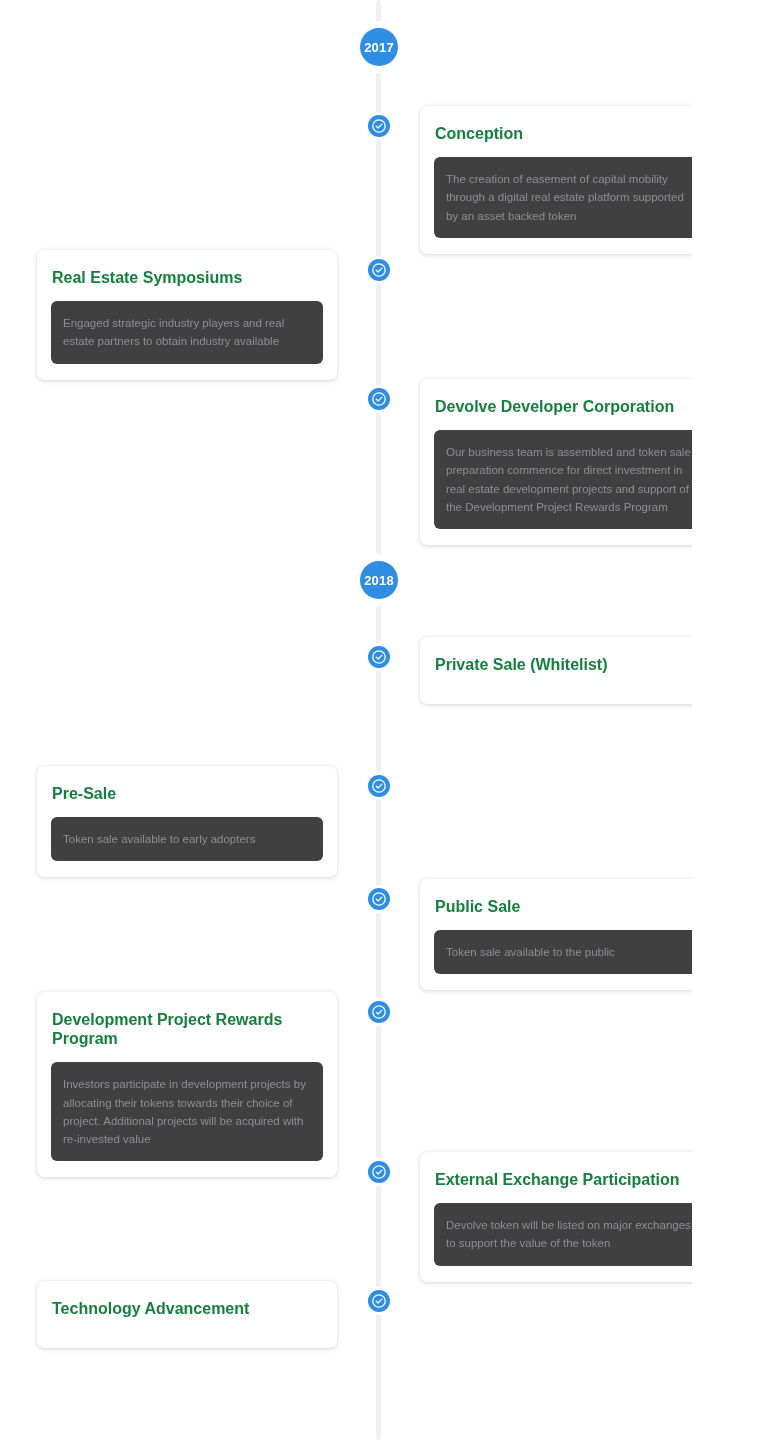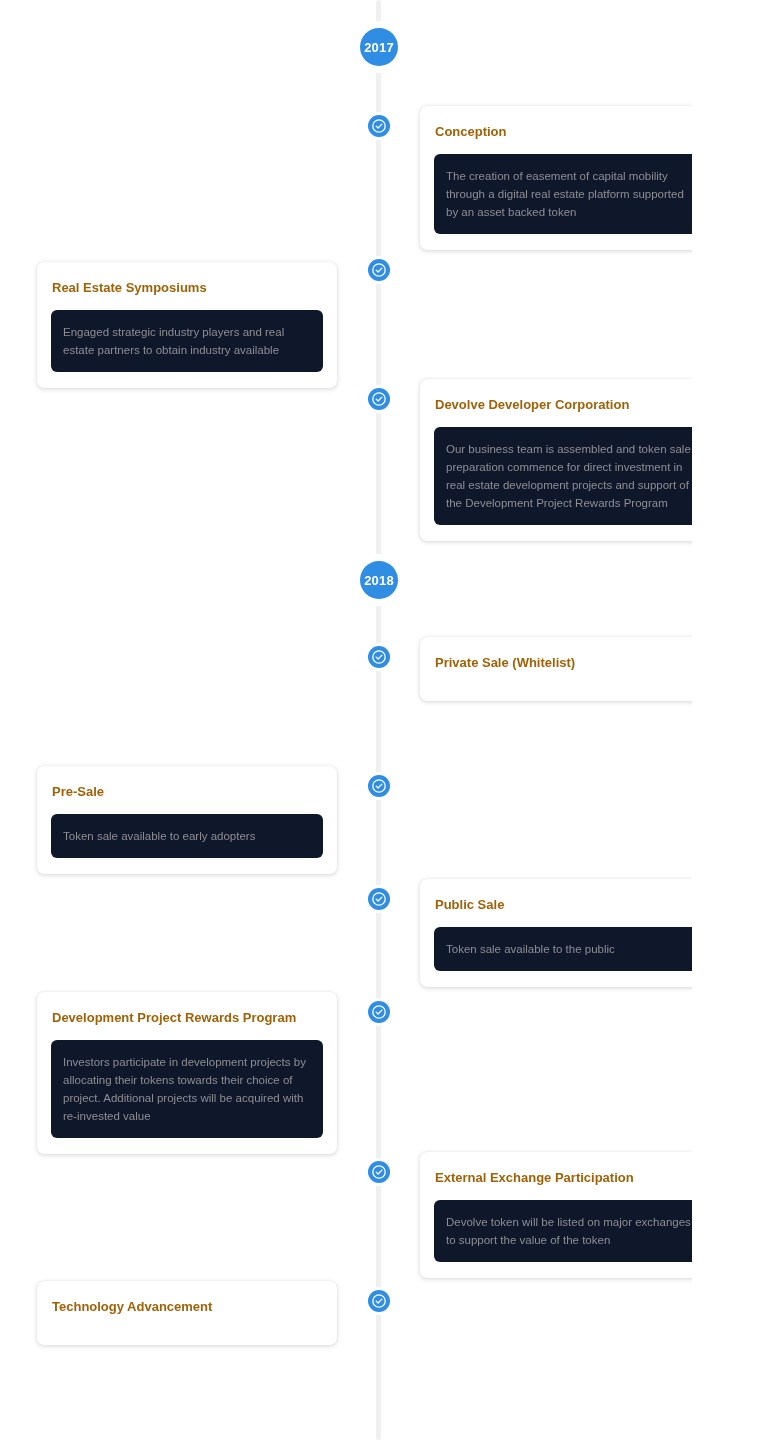--- a/index.html
+++ b/index.html
@@ -83,30 +83,30 @@
     background: #ffffff;
     border-radius: 7px;
     box-shadow: 0 1px 5px rgba(0,0,0,0.16), 0 0 1px rgba(0,0,0,0.10);
     padding: 18px 14px 16px 14px;
     z-index: 2;
   }
   .card.right { left: 420px; }
   .card.left  { left: 37px; }
 
   .card-title {
-    color: #a16207;
-    font-size: 13px;
+    color: #15803d;
+    font-size: 16px;
     font-weight: bold;
     line-height: 1.2;
     margin-bottom: 14px;
     padding-left: 1px;
   }
 
   .card-body {
-    background: #0f172a;
+    background: #404040;
     border-radius: 6px;
     padding: 13px 12px 13px 12px;
     color: #8e8e93;
     font-size: 11.5px;
     line-height: 1.58;
   }
 </style>
 </head>
 <body>
 
@@ -198,21 +198,21 @@
             <path d="M5.2 8.1 L7.1 10 L10.9 6.1" fill="none" stroke="#ffffff" stroke-width="1.3" stroke-linecap="round" stroke-linejoin="round"></path>
           </svg>
         </span>
       </div>
     </div>
   <div id="cards-layer">
       <div class="card right" style="top: 106px;">
         <div class="card-title">Conception</div>
         <div class="card-body">The creation of easement of capital mobility through a digital real estate platform supported by an asset backed token</div>
       </div>
-      <div class="card left" style="top: 262px;">
+      <div class="card left" style="top: 250px;">
         <div class="card-title">Real Estate Symposiums</div>
         <div class="card-body">Engaged strategic industry players and real estate partners to obtain industry available</div>
       </div>
       <div class="card right" style="top: 379px;">
         <div class="card-title">Devolve Developer Corporation</div>
         <div class="card-body">Our business team is assembled and token sale preparation commence for direct investment in real estate development projects and support of the Development Project Rewards Program</div>
       </div>
       <div class="card right" style="top: 637px;">
         <div class="card-title">Private Sale (Whitelist)</div>
       </div>

